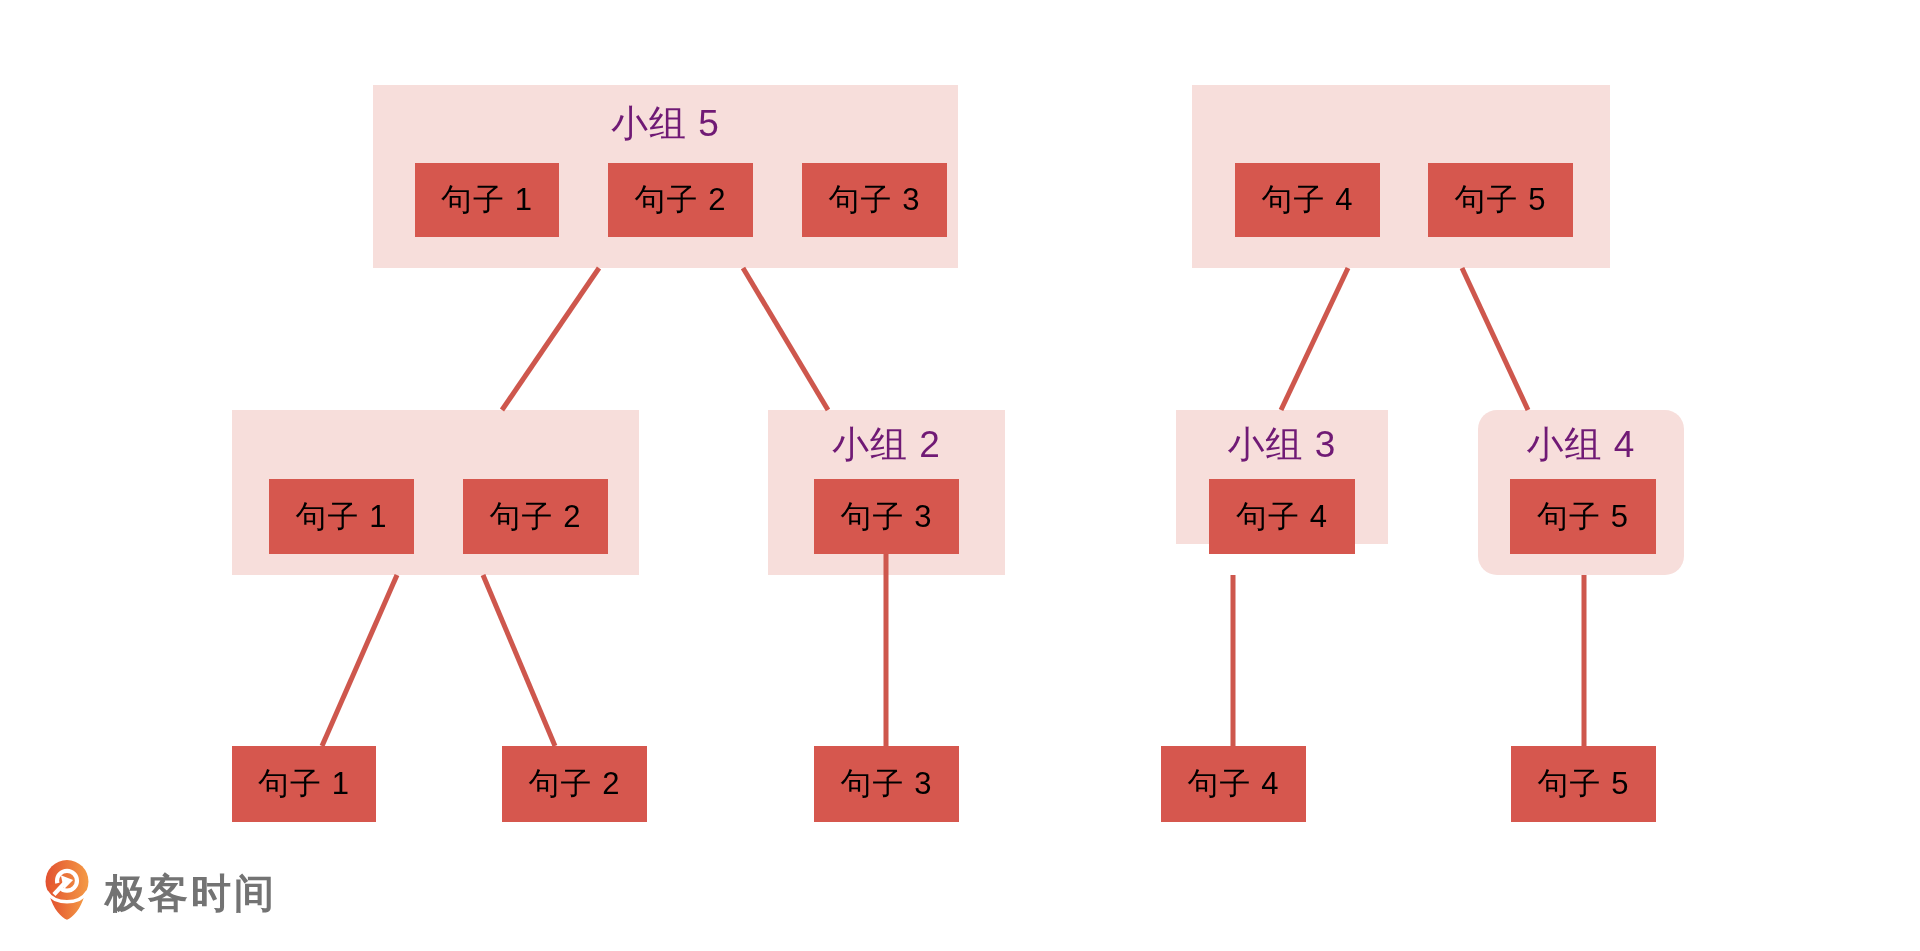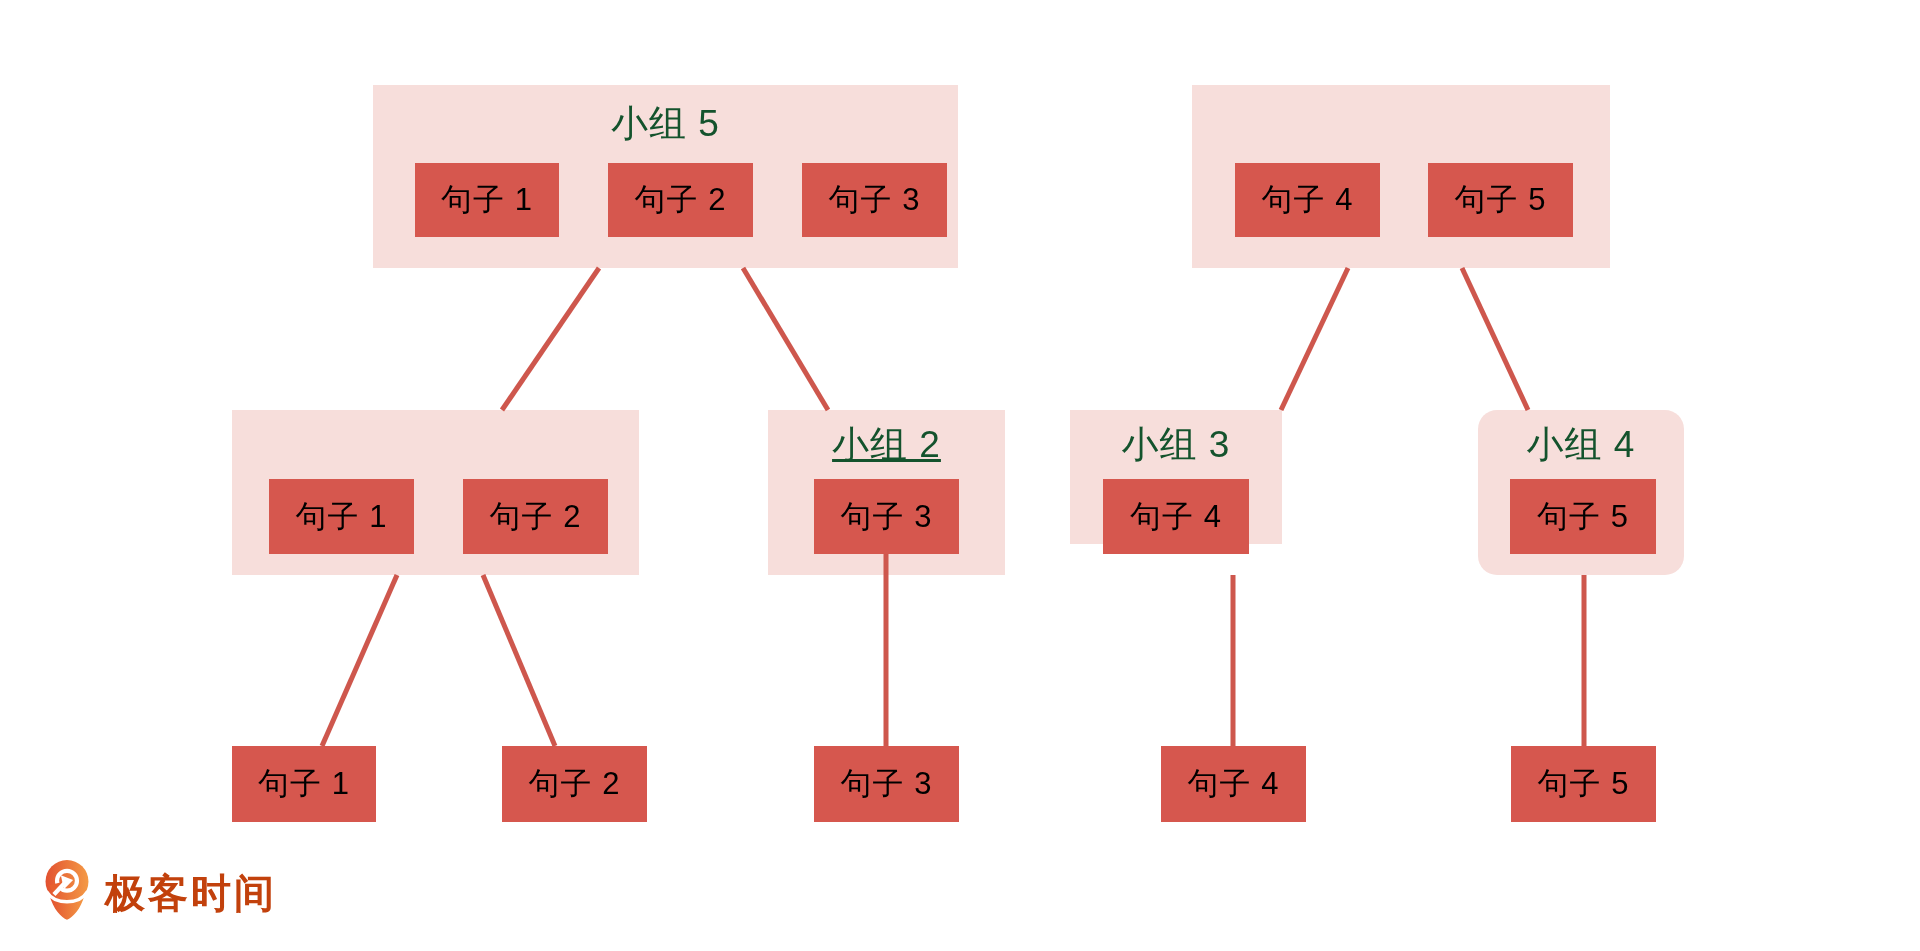--- a/index.html
+++ b/index.html
@@ -33,21 +33,21 @@
     z-index: 1;
   }
   .group-title {
     position: absolute;
     left: 0; top: 0;
     width: 100%;
     display: flex;
     align-items: center;
     justify-content: center;
     font-size: 37px;
-    color: #14532d;
+    color: #701a75;
     letter-spacing: 1px;
     white-space: nowrap;
   }
   .sentence {
     position: absolute;
     background: #d6574e;
     color: #000000;
     display: flex;
     align-items: center;
     justify-content: center;
@@ -62,21 +62,21 @@
     top: 858px;
     height: 70px;
     display: flex;
     align-items: center;
     gap: 15px;
     z-index: 4;
   }
   .logo-text {
     font-size: 40px;
     font-weight: 600;
-    color: #c2410c;
+    color: #737373;
     letter-spacing: 3px;
     white-space: nowrap;
   }
 </style>
 </head>
 <body>
 
 <div class="stage">
   <svg class="edges" width="1920" height="951">
       <line x1="599" y1="268" x2="502" y2="410"></line>
@@ -116,24 +116,24 @@
     </div>
     <div class="group" style="left: 1192px; top: 85px; width: 418px; height: 183px;">
       <div class="sentence" style="left: 43px; top: 78px; width: 145px; height: 74px;">句子 4</div>
       <div class="sentence" style="left: 236px; top: 78px; width: 145px; height: 74px;">句子 5</div>
     </div>
     <div class="group" style="left: 232px; top: 410px; width: 407px; height: 165px;">
       <div class="sentence" style="left: 37px; top: 69px; width: 145px; height: 75px;">句子 1</div>
       <div class="sentence" style="left: 231px; top: 69px; width: 145px; height: 75px;">句子 2</div>
     </div>
     <div class="group" style="left: 768px; top: 410px; width: 237px; height: 165px;">
-      <div class="group-title" style="height: 69px; text-decoration: underline;">小组 2</div>
+      <div class="group-title" style="height: 69px;">小组 2</div>
       <div class="sentence" style="left: 46px; top: 69px; width: 145px; height: 75px;">句子 3</div>
     </div>
-    <div class="group" style="left: 1070px; top: 410px; width: 212px; height: 134px;">
+    <div class="group" style="left: 1176px; top: 410px; width: 212px; height: 134px;">
       <div class="group-title" style="height: 69px;">小组 3</div>
       <div class="sentence" style="left: 33px; top: 69px; width: 146px; height: 75px;">句子 4</div>
     </div>
     <div class="group" style="left: 1478px; top: 410px; width: 206px; height: 165px; border-radius: 19px;">
       <div class="group-title" style="height: 69px;">小组 4</div>
       <div class="sentence" style="left: 32px; top: 69px; width: 146px; height: 75px;">句子 5</div>
     </div>
     <div class="sentence" style="left: 232px; top: 746px; width: 144px; height: 76px;">句子 1</div>
     <div class="sentence" style="left: 502px; top: 746px; width: 145px; height: 76px;">句子 2</div>
     <div class="sentence" style="left: 814px; top: 746px; width: 145px; height: 76px;">句子 3</div>

